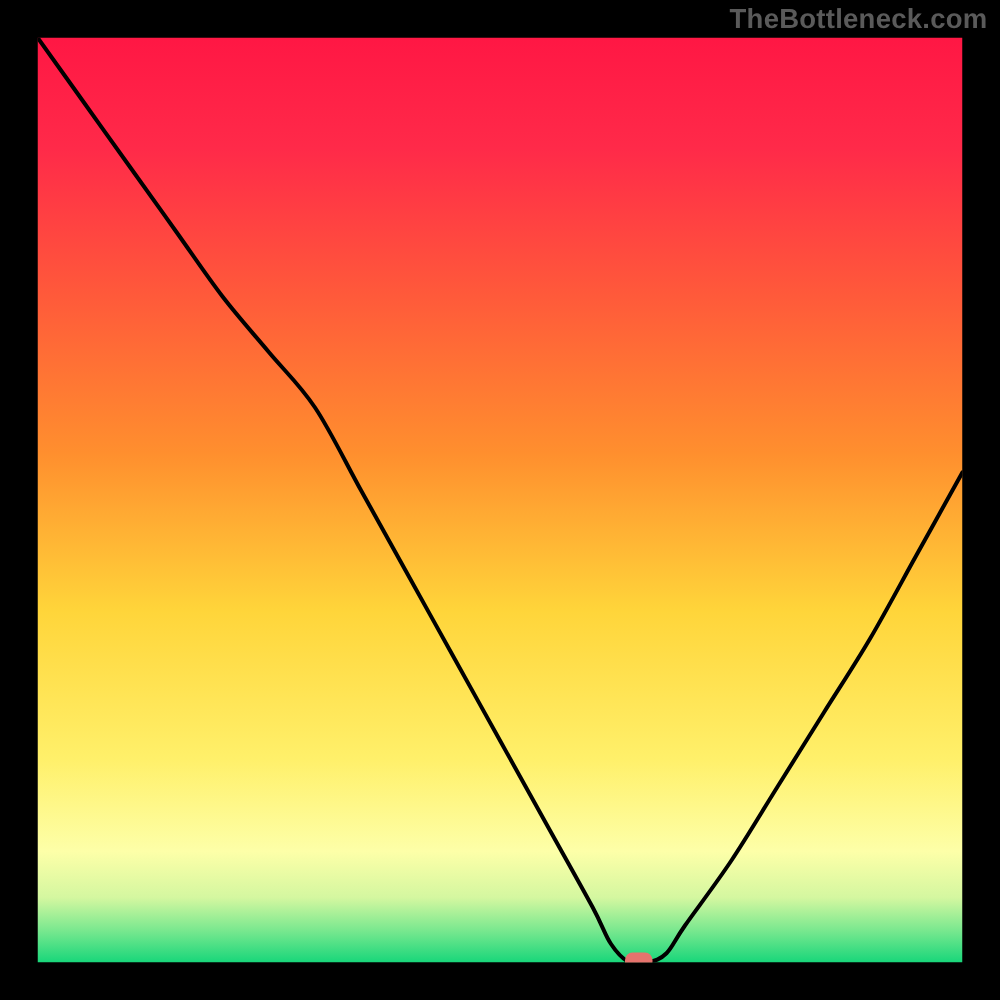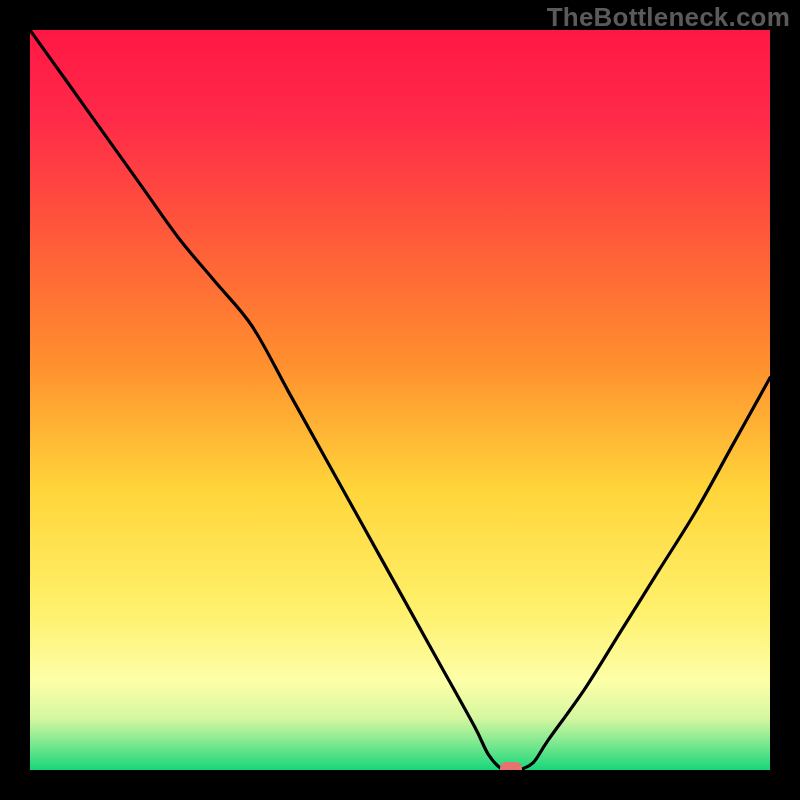--- a/index.html
+++ b/index.html
@@ -14,21 +14,21 @@
   .frame {
     position: relative;
     width: 800px;
     height: 800px;
     background: #000;
   }
   .watermark {
     position: absolute;
     top: 2px;
     right: 10px;
-    font-size: 26px;
+    font-size: 22px;
     font-weight: 600;
     color: #5a5a5a;
     letter-spacing: 0.2px;
     user-select: none;
   }
   .plot {
     position: absolute;
     left: 30px;
     top: 30px;
     width: 740px;

